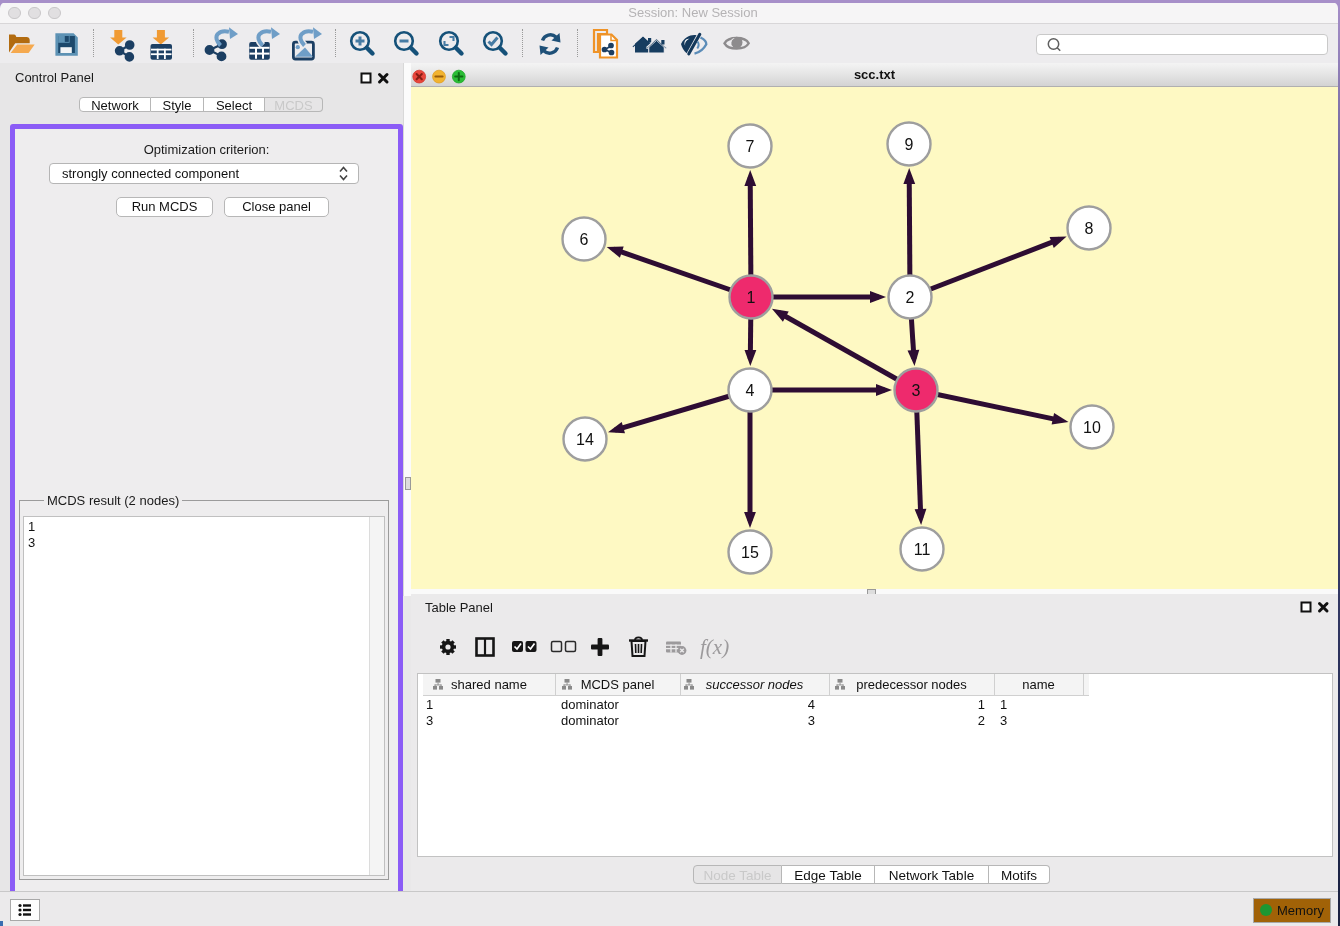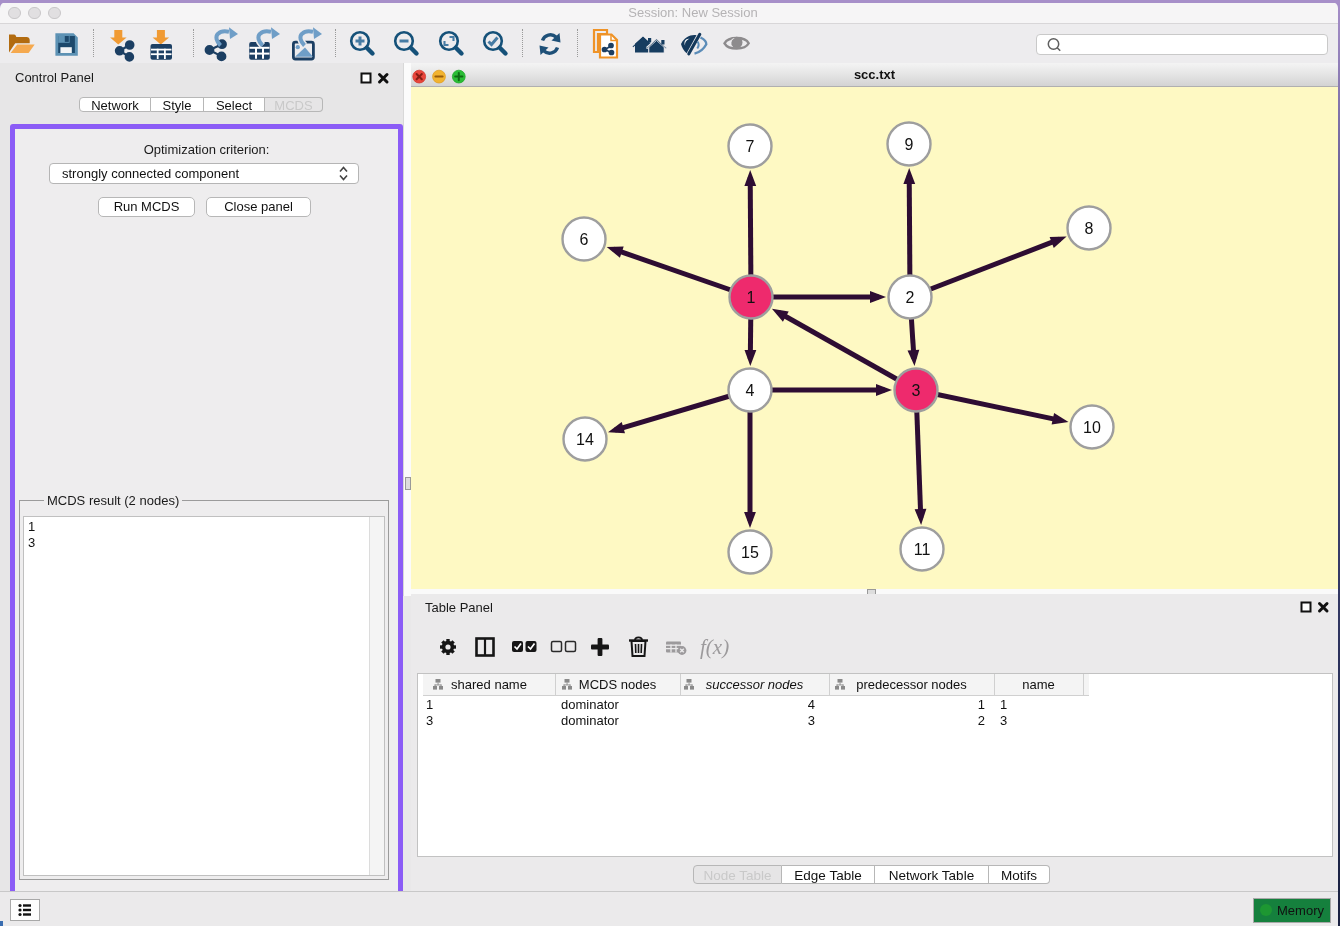--- a/index.html
+++ b/index.html
@@ -25,21 +25,21 @@
 .jtabs{position:absolute;display:flex;}
 .jtab{height:15px;line-height:15px;font-size:13px;color:#111;background:#fff;
   border:1px solid #b7b7b7;border-left:none;padding:0;text-align:center;box-sizing:border-box;}
 .jtab.first{border-left:1px solid #b7b7b7;border-top-left-radius:4px;border-bottom-left-radius:4px;}
 .jtab.last{border-top-right-radius:4px;border-bottom-right-radius:4px;}
 .jtab.sel{background:#e6e5e6;color:#c9c9c9;}
 #optlabel{left:0;top:13px;width:383px;text-align:center;font-size:13px;color:#1a1a1a;}
 #combo{left:34px;top:34px;width:296px;height:19px;background:#fff;border:1px solid #b5b5b5;
   border-radius:4px;font-size:13px;line-height:19px;color:#111;padding-left:12px;box-sizing:content-box;}
 .btn{position:absolute;height:18px;background:#fff;border:1px solid #b7b7b7;border-radius:5px;
-  font-size:13px;line-height:18px;text-align:center;color:#111;}
+  font-size:13px;line-height:18px;text-align:center;color:#111;margin-left:18px;}
 #fieldset{left:4px;top:371px;width:368px;height:378px;border:1px solid #9b9b9b;}
 #fslegend{position:absolute;left:8px;top:-8px;background:#eeedee;padding:0 3px;font-size:13px;color:#1a1a1a;margin-left:16px;}
 #fstext{position:absolute;left:3px;top:15px;right:3px;bottom:3px;background:#fff;border:1px solid #c0c0c0;
   font-size:13px;color:#111;line-height:16px;padding:2px 0 0 4px;}
 #fsscroll{position:absolute;right:4px;top:16px;width:14px;bottom:4px;background:#f4f4f4;border-left:1px solid #dcdcdc;}
 #vdivider{left:403px;top:63px;width:8px;height:533px;background:#fbfbfb;border-left:1px solid #d8d8d8;border-right:1px solid #d8d8d8;}
 #vhandle{left:404.5px;top:477px;width:4px;height:11px;background:#ddd;border:1px solid #999;}
 
 #netwin{left:411px;top:63px;width:927px;height:526px;background:#fef9c3;}
 #nettitle{left:0;top:0;width:927px;height:23px;
@@ -53,21 +53,21 @@
 #ttable{left:6px;top:79px;width:914px;height:182px;background:#fff;border:1px solid #c2c2c2;}
 #thead{left:5px;top:0;width:666px;height:21px;background:#f4f4f4;border-bottom:1px solid #d0d0d0;}
 .thcell{position:absolute;top:0;height:21px;border-right:1px solid #d0d0d0;font-size:13px;color:#111;
   line-height:21px;text-align:center;}
 .trow{position:absolute;font-size:13px;color:#111;height:16px;line-height:16px;}
 .num{text-align:right;}
 
 
 #statusbar{left:0;top:891px;width:1338px;height:35px;background:#ebeaeb;border-top:1px solid #c8c8c8;}
 #listbtn{position:absolute;left:10px;top:7px;width:28px;height:20px;background:#fdfdfd;border:1px solid #a8a8a8;}
-#membtn{position:absolute;left:1253px;top:6px;width:76px;height:23px;background:#15803d;border:1px solid #a8a8a8;
+#membtn{position:absolute;left:1253px;top:6px;width:76px;height:23px;background:#a16207;border:1px solid #a8a8a8;
   font-size:13px;color:#111;line-height:23px;text-align:center;}
 </style></head>
 <body>
 
 <div class="abs" style="left:0;top:0;width:8px;height:8px;background:#a78fc9;"></div>
 <div class="abs" style="right:0;top:0;width:8px;height:8px;background:#a78fc9;"></div>
 <div class="abs" id="titlebar"></div>
 <div class="tl" style="left:8px;"></div>
 <div class="tl" style="left:28px;"></div>
 <div class="tl" style="left:48px;"></div>
@@ -422,21 +422,21 @@
             <line x1="260.8" y1="16.7" x2="257.2" y2="20.3"></line>
       </g>
     </g>
 
     <text x="277" y="22" font-family="Liberation Serif" font-style="italic" font-size="21" fill="#9c9a9c">f(x)</text>
   </svg>
   </div>
   <div class="abs" id="ttable">
     <div class="abs" id="thead">
       <div class="thcell" style="left:0;width:132px;">shared name</div>
-      <div class="thcell" style="left:132px;width:125px;">MCDS nodes</div>
+      <div class="thcell" style="left:132px;width:125px;">MCDS panel</div>
       <div class="thcell" style="left:257px;width:149px;font-style:italic;">successor nodes</div>
       <div class="thcell" style="left:406px;width:165px;">predecessor nodes</div>
       <div class="thcell" style="left:571px;width:89px;">name</div>
       <svg width="680" height="21" viewBox="0 0 680 21" style="position:absolute;left:0;top:0">
         <g fill="#8a8a8a">
           <g id="hi1" transform="translate(10,5)">
             <rect x="2.5" y="0" width="5" height="3.6"></rect>
             <rect x="0" y="7" width="4" height="3.6"></rect>
               <rect x="6" y="7" width="4" height="3.6"></rect>
             <rect x="4.6" y="3.5" width="0.9" height="2.5"></rect>

